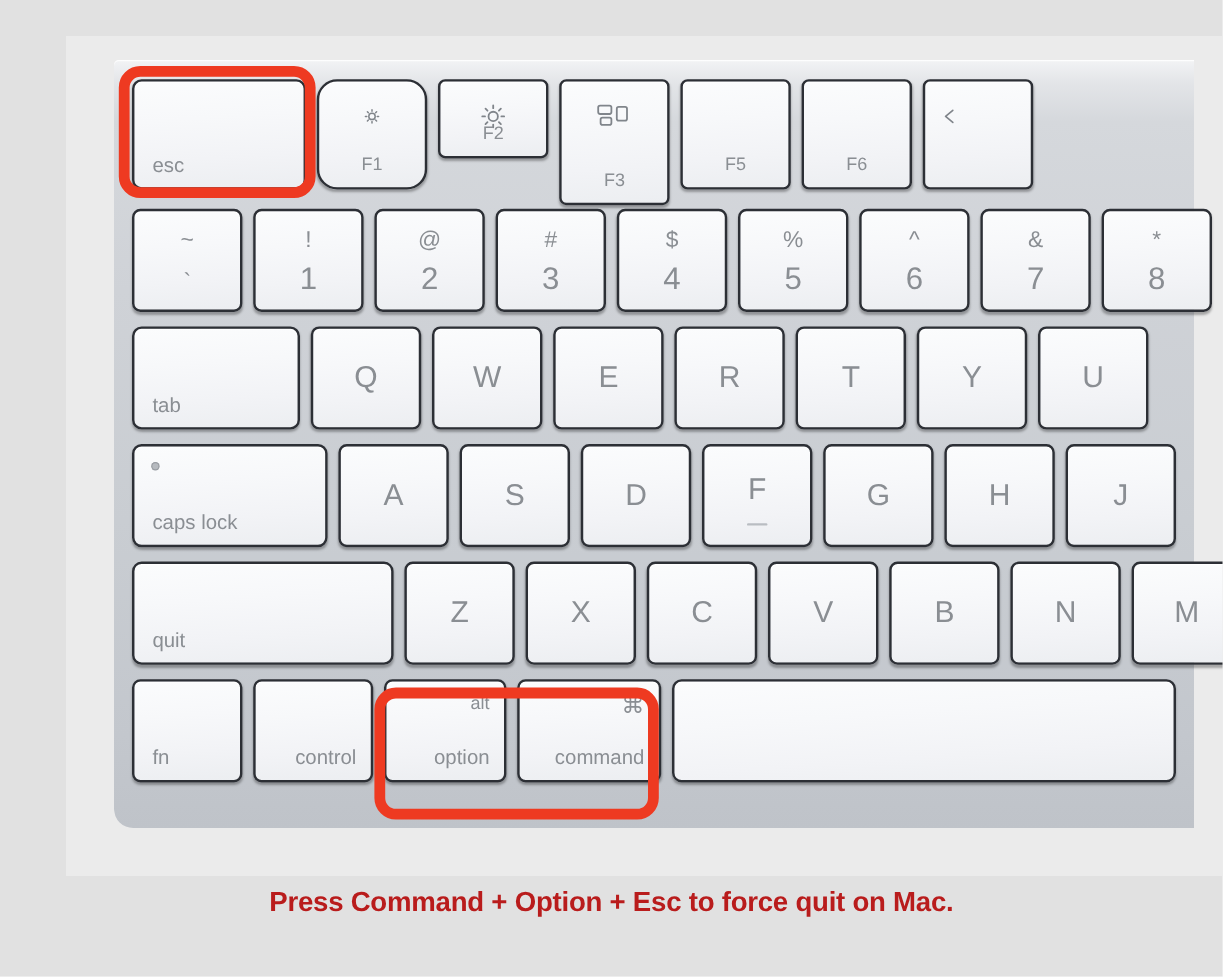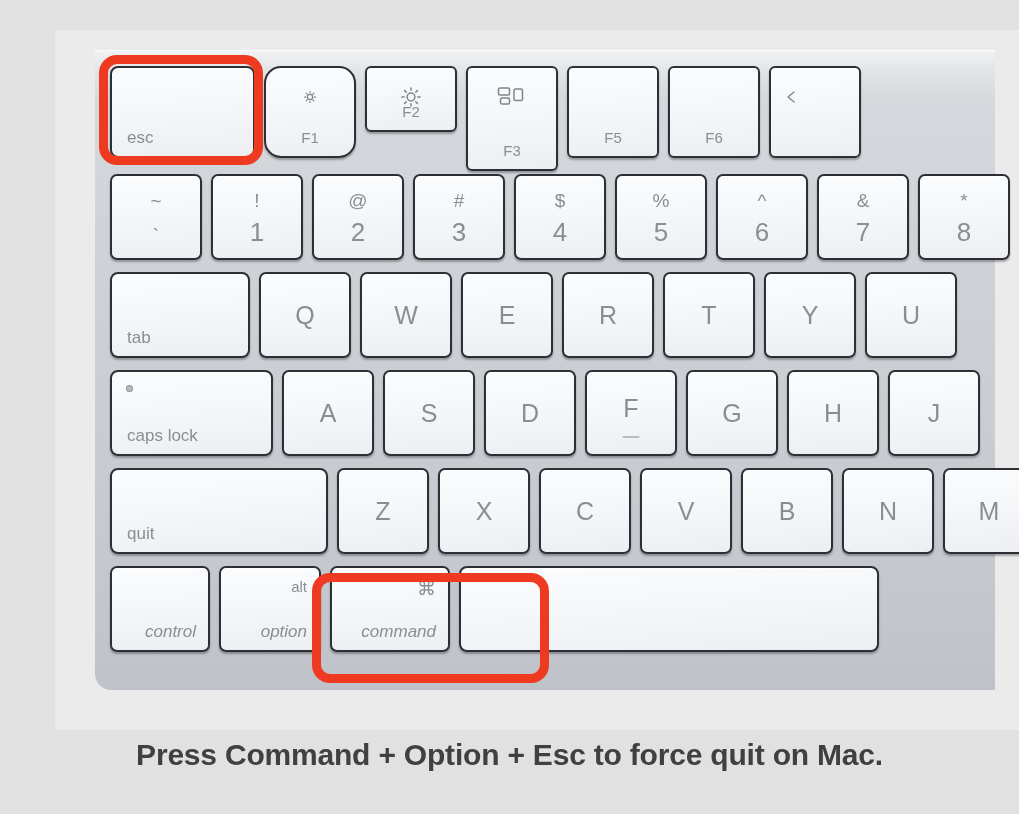--- a/index.html
+++ b/index.html
@@ -76,21 +76,21 @@
 
   
   .lbl {
     position: absolute;
     line-height: 1;
     white-space: nowrap;
     color: #8a8e93;
     font-weight: 400;
   }
   .lbl.bl { left: 15px;  bottom: 10px; }        
-  .lbl.br { right: 12px; bottom: 10px; font-style: italic; }        
+  .lbl.br { right: 12px; bottom: 10px; }        
   .lbl.tr { right: 12px; top: 11px; margin-left: 30px; }           
   .lbl.ctr {
     left: 0; right: 0;
     top: 50%;
     transform: translateY(-50%);
     text-align: center;
   }
   .lbl.fkey {
     left: 0; right: 0;
     bottom: 11px;
@@ -162,23 +162,23 @@
 
   
   #caption {
     position: absolute;
     left: 0;
     right: 0;
     top: 738px;
     text-align: center;
     font-family: "Liberation Sans Narrow", "Liberation Sans", sans-serif;
     font-weight: 700;
-    font-size: 30px;
+    font-size: 23px;
     letter-spacing: -0.2px;
-    color: #404040;
+    color: #b91c1c;
     white-space: nowrap;
   }
 </style>
 </head>
 <body>
 
 <div id="stage">
 
   <div id="photo-frame">
 
@@ -354,20 +354,23 @@
         </div>
         <div class="key" style="width:92px;height:86px;margin-right:9px;">
           <span class="lbl ctr sz-letter">N</span>
         </div>
         <div class="key" style="width:92px;height:86px;">
           <span class="lbl ctr sz-letter">M</span>
         </div>
       </div>
 
       <div class="key-row" style="left:15px; top:516px;">
+        <div class="key" style="width:92px;height:86px;margin-right:9px;">
+          <span class="lbl bl sz-word">fn</span>
+        </div>
         <div class="key" style="width:100px;height:86px;margin-right:9px;">
           <span class="lbl br sz-word">control</span>
         </div>
         <div class="key" style="width:102px;height:86px;margin-right:9px;">
           <span class="lbl tr sz-alt">alt</span>
           <span class="lbl br sz-word">option</span>
         </div>
         <div class="key" style="width:120px;height:86px;margin-right:9px;">
           <span class="lbl tr sz-alt" style="font-size:19px;">⌘</span>
           <span class="lbl br sz-word">command</span>

